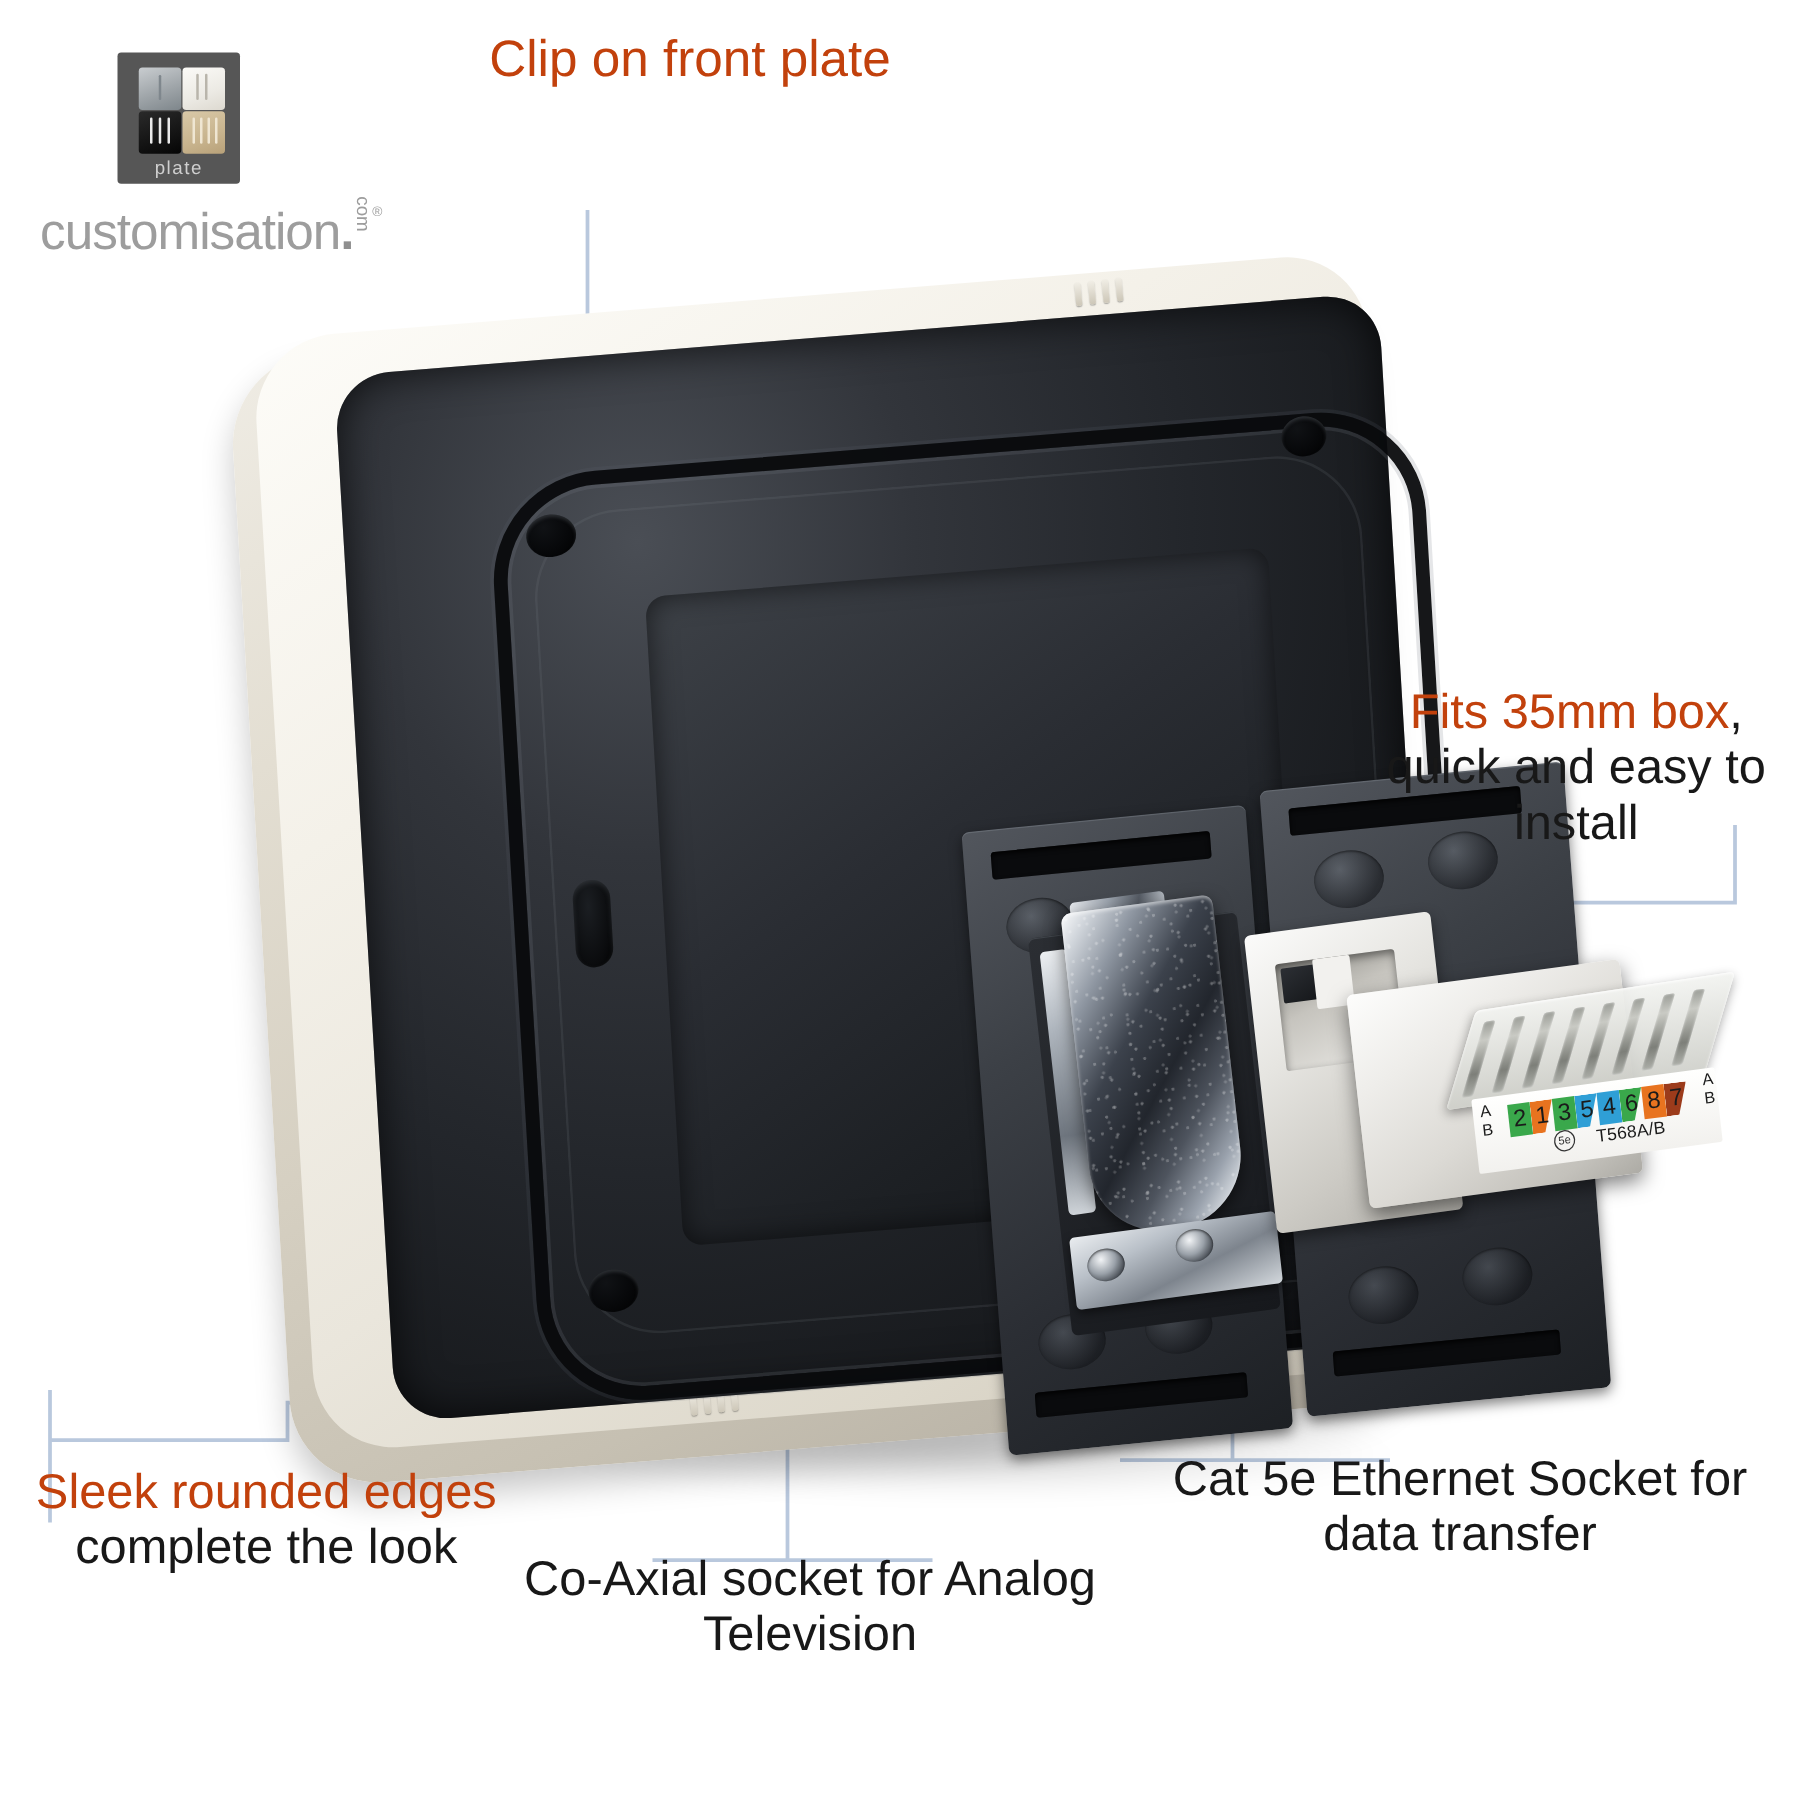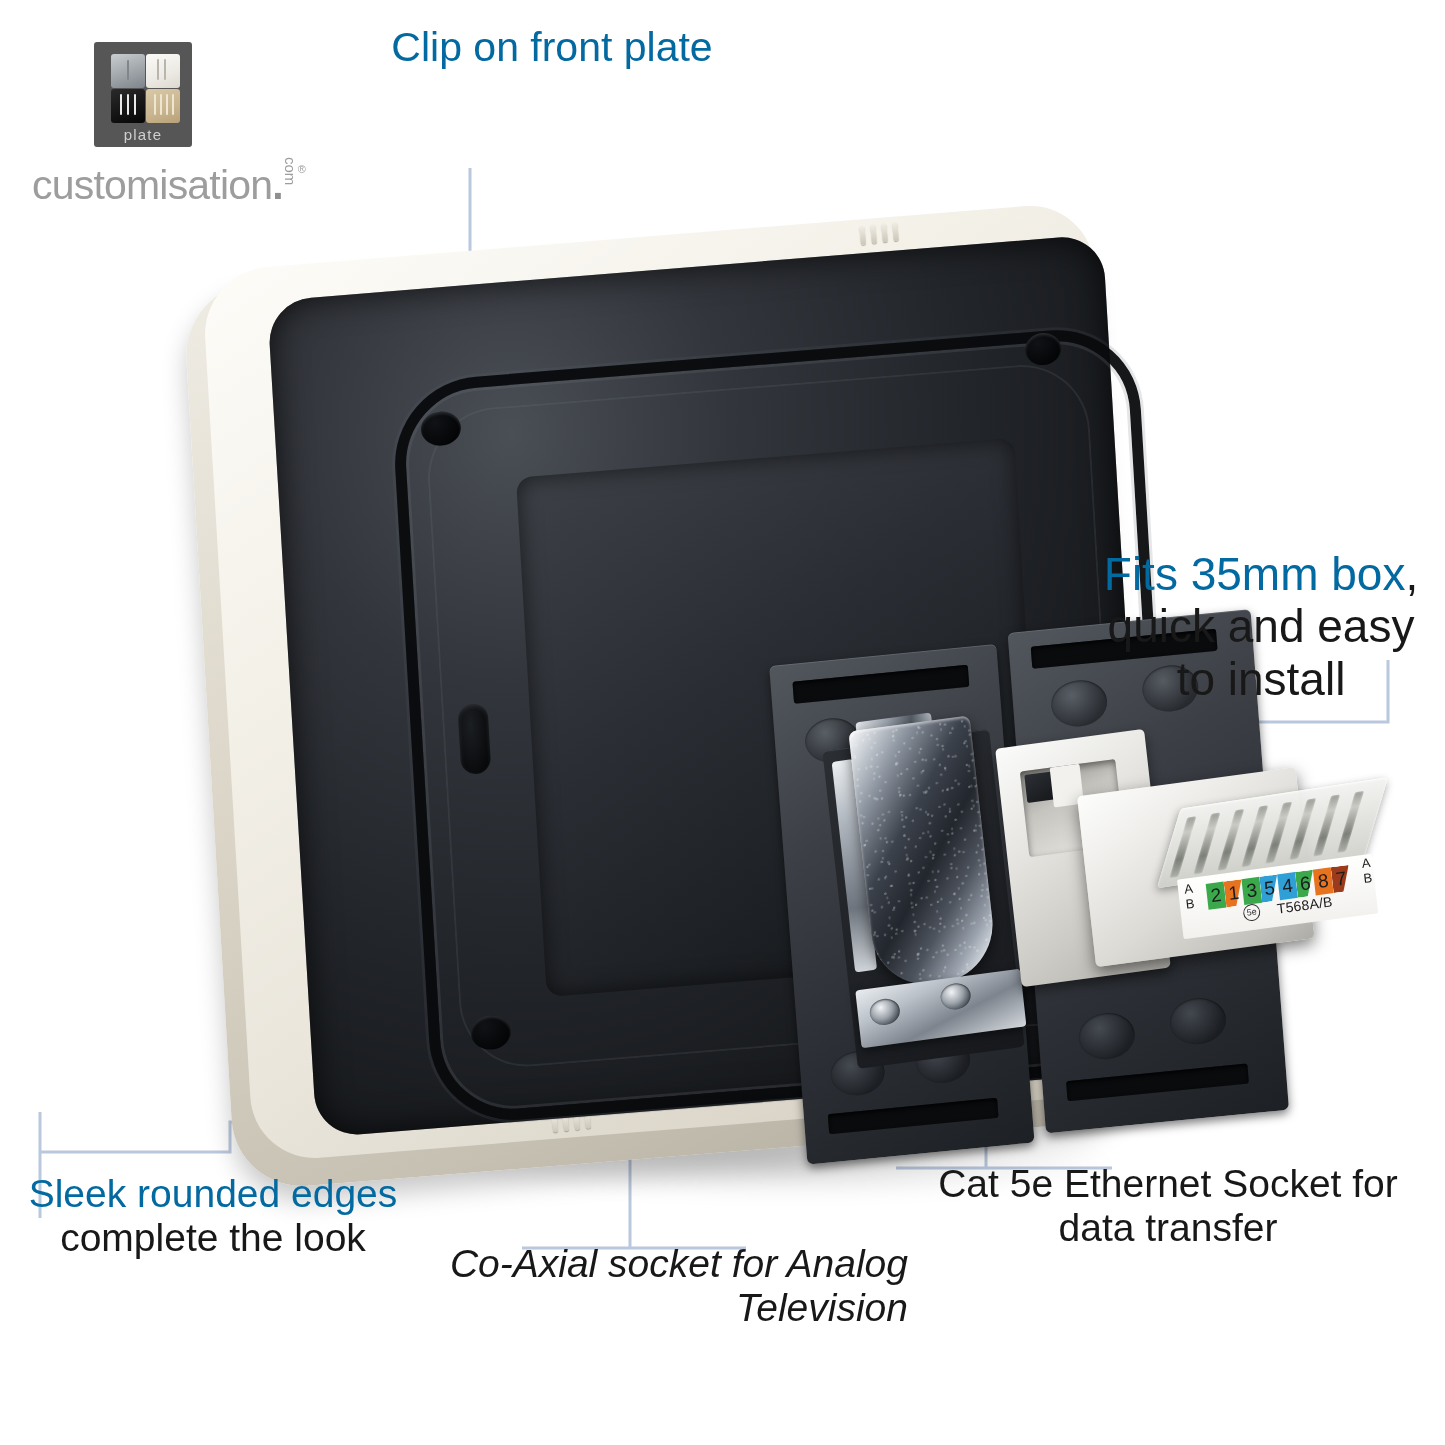--- a/index.html
+++ b/index.html
@@ -33,25 +33,25 @@
     color:#9d9d9d;font-size:41px;font-weight:300;letter-spacing:-0.8px;
     white-space:nowrap;
   }
   #logo-brand .dot{color:#8f8f8f;font-weight:700;}
   #logo-brand .tld{font-size:15px;letter-spacing:0px;position:relative;top:-14px;
     writing-mode:vertical-rl;text-orientation:mixed;display:inline-block;line-height:1;}
   #logo-brand .reg{font-size:11px;position:relative;top:-26px;}
 
   
   .callout{position:absolute;color:#181818;font-weight:300;line-height:1.14;}
-  .callout .hl{color:#0369a1;}
+  .callout .hl{color:#c2410c;}
   #co-clip{left:352px;top:24px;width:400px;text-align:center;font-size:41px;}
-  #co-fits{left:1096px;top:548px;width:330px;text-align:center;font-size:46px;}
+  #co-fits{left:1096px;top:548px;width:330px;text-align:center;font-size:39px;}
   #co-sleek{left:18px;top:1172px;width:390px;text-align:center;font-size:39px;}
-  #co-coax{left:388px;top:1242px;width:520px;text-align:right;font-size:39px;font-style:italic;}
+  #co-coax{left:388px;top:1242px;width:520px;text-align:center;font-size:39px;}
   #co-cat5e{left:908px;top:1162px;width:520px;text-align:center;font-size:39px;}
 
   
   #leaders{position:absolute;left:0;top:0;width:1445px;height:1445px;pointer-events:none;}
 
   
   #product{
     position:absolute;left:192px;top:228px;width:960px;height:965px;
   }
   #plate-rot{

